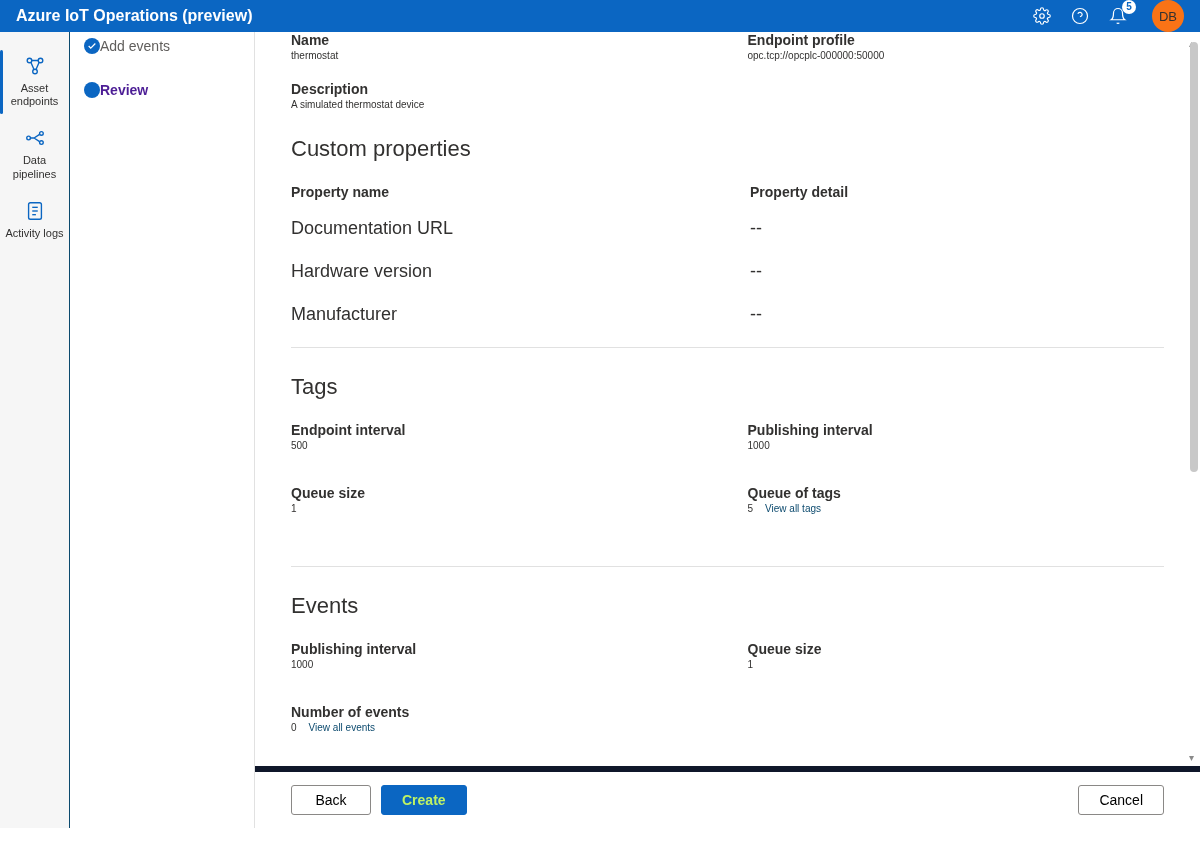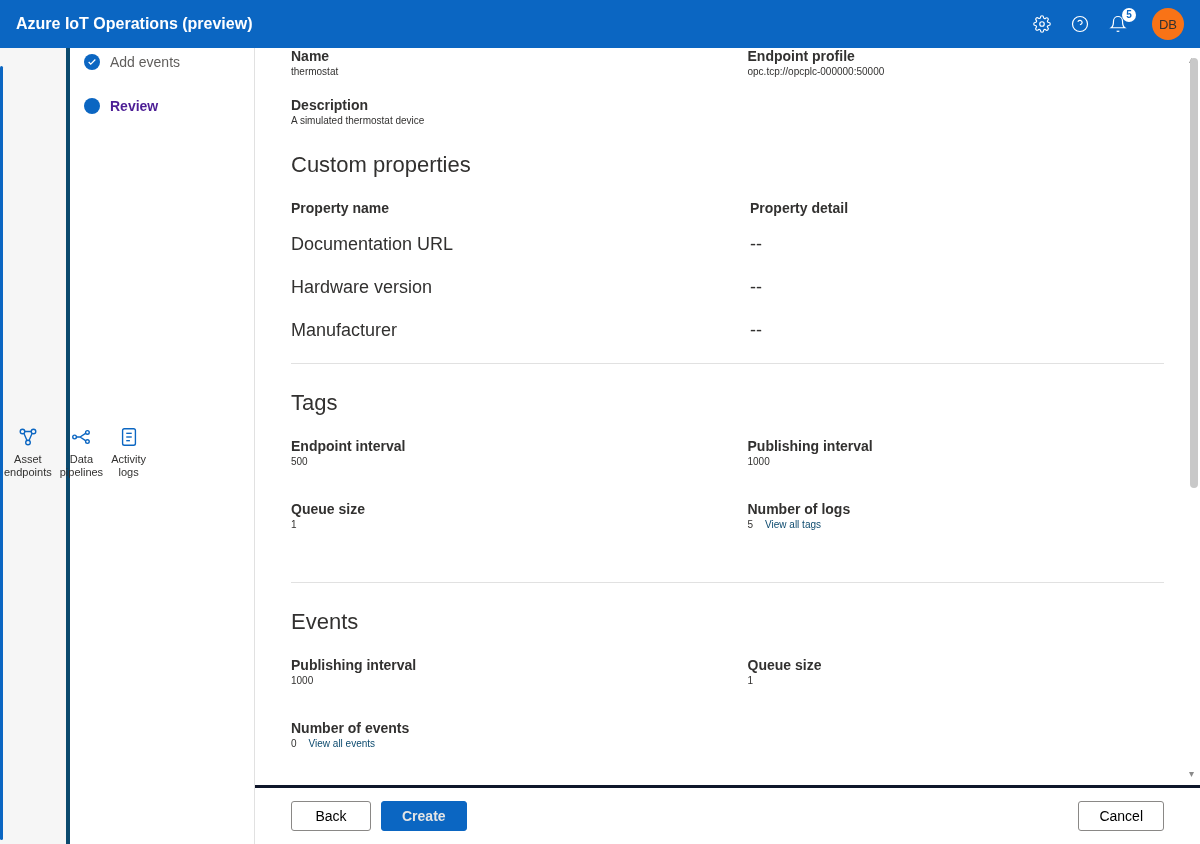--- a/index.html
+++ b/index.html
@@ -1,32 +1,32 @@
 <!DOCTYPE html>
 <html><head>
 <meta charset="utf-8">
 <style>
 * { box-sizing: border-box; margin: 0; padding: 0; }
 body { font-family: "Segoe UI", Arial, sans-serif; font-size: 14px; color: #323130; background: #fff; width: 1200px; height: 844px; overflow: hidden; position: relative; }
-.header { background: #0b66c2; color: #fff; height: 48px; display: flex; align-items: center; padding: 0 16px; }
+.header { background: #0b66c2; color: #fff; height: 32px; display: flex; align-items: center; padding: 0 16px; }
 .header-title { font-size: 16px; font-weight: 600; flex: 1; }
 .header-icons { display: flex; align-items: center; gap: 18px; }
 .header-icon { width: 20px; height: 20px; display: flex; align-items: center; justify-content: center; cursor: pointer; position: relative; }
 .notif-badge { position: absolute; top: -6px; right: -8px; background: #fff; color: #0b66c2; border-radius: 8px; font-size: 10px; font-weight: 600; padding: 0 4px; min-width: 14px; text-align: center; line-height: 14px; }
 .avatar { width: 32px; height: 32px; border-radius: 50%; background: #f97316; color: #323130; display: flex; align-items: center; justify-content: center; font-size: 13px; font-weight: 400; margin-left: 6px; }
 
 .layout { display: flex; height: calc(844px - 48px); }
-.nav-rail { width: 70px; background: #f6f6f6; border-right: 4px solid #0c4a6e; display: flex; padding-top: 14px; }
+.nav-rail { width: 70px; background: #f6f6f6; border-right: 1px solid #0c4a6e; display: flex; flex-direction: column; padding-top: 14px; }
 .nav-item { display: flex; flex-direction: column; align-items: center; justify-content: center; padding: 8px 4px 10px; cursor: pointer; font-size: 11px; text-align: center; color: #323130; position: relative; }
 .nav-item.active::before { content: ""; position: absolute; left: 0; top: 4px; bottom: 4px; width: 3px; background: #0b66c2; border-radius: 2px; }
 .nav-icon { width: 24px; height: 24px; margin-bottom: 4px; display: flex; align-items: center; justify-content: center; color: #0b66c2; }
 .nav-label { line-height: 1.2; }
 
 .wizard-panel { width: 185px; border-right: 1px solid #e1e1e1; padding: 0 14px; }
-.wizard-step { display: flex; align-items: center; gap: 10px; padding: 6px 0 22px; font-size: 14px; cursor: pointer; }
+.wizard-step { display: flex; align-items: center; padding: 6px 0 22px; font-size: 14px; cursor: pointer; }
 .wizard-step.complete .step-dot { background: #0b66c2; width: 16px; height: 16px; border-radius: 50%; display: flex; align-items: center; justify-content: center; }
 .wizard-step.complete .step-dot svg { stroke: #fff; }
 .wizard-step.active { font-weight: 600; }
 .wizard-step.active .step-dot { width: 16px; height: 16px; border-radius: 50%; background: #0b66c2; }
 .step-label { color: #4c1d95; }
 .wizard-step.complete .step-label { color: #605e5c; font-weight: 400; }
 
 .content-wrap { flex: 1; display: flex; flex-direction: column; position: relative; }
 .content { flex: 1; overflow-y: auto; padding: 0 36px 20px; }
 .scrollbar-track { position: absolute; right: 2px; top: 10px; bottom: 70px; width: 10px; }
@@ -41,23 +41,23 @@
 .field-value { font-size: 10px; }
 .section-title { font-size: 22px; font-weight: 400; margin: 26px 0 22px; }
 .prop-header { display: flex; font-weight: 600; font-size: 14px; margin-bottom: 18px; }
 .prop-row { display: flex; font-size: 18px; margin-bottom: 22px; }
 .prop-col-1 { width: 459px; }
 .prop-col-2 { flex: 1; }
 .divider { border: none; border-top: 1px solid #e1e1e1; margin: 12px 0 0; }
 .link { color: #0c4a6e; cursor: pointer; margin-left: 12px; }
 .count-link { display: flex; align-items: baseline; }
 
-.footer { border-top: 3px solid #0f172a; padding: 13px 36px; display: flex; align-items: center; gap: 10px; background: #fff; }
+.footer { border-top: 6px solid #0f172a; padding: 13px 36px; display: flex; align-items: center; gap: 10px; background: #fff; }
 .btn { font-size: 14px; padding: 6px 20px; border-radius: 3px; cursor: pointer; border: 1px solid #8a8886; background: #fff; min-width: 80px; }
-.btn.primary { background: #0b66c2; border-color: #0b66c2; color: #e5e5e5; font-weight: 600; }
+.btn.primary { background: #0b66c2; border-color: #0b66c2; color: #bef264; font-weight: 600; }
 .footer-spacer { flex: 1; }
 </style>
 </head>
 <body>
 
 <div class="header">
   <div class="header-title">Azure IoT Operations (preview)</div>
   <div class="header-icons">
     <div class="header-icon">
       <svg width="18" height="18" viewBox="0 0 24 24" fill="none" stroke="#fff" stroke-width="1.6">
@@ -187,21 +187,21 @@
           <div class="field-value">1000</div>
         </div>
       </div>
       <div style="height:14px"></div>
       <div class="field-row">
         <div class="field">
           <div class="field-label">Queue size</div>
           <div class="field-value">1</div>
         </div>
         <div class="field">
-          <div class="field-label">Number of logs</div>
+          <div class="field-label">Queue of tags</div>
           <div class="field-value count-link">
             <span>5</span>
             <span class="link">View all tags</span>
           </div>
         </div>
       </div>
       <div style="height:20px"></div>
       <hr class="divider">
 
       <div class="section-title">Events</div>

